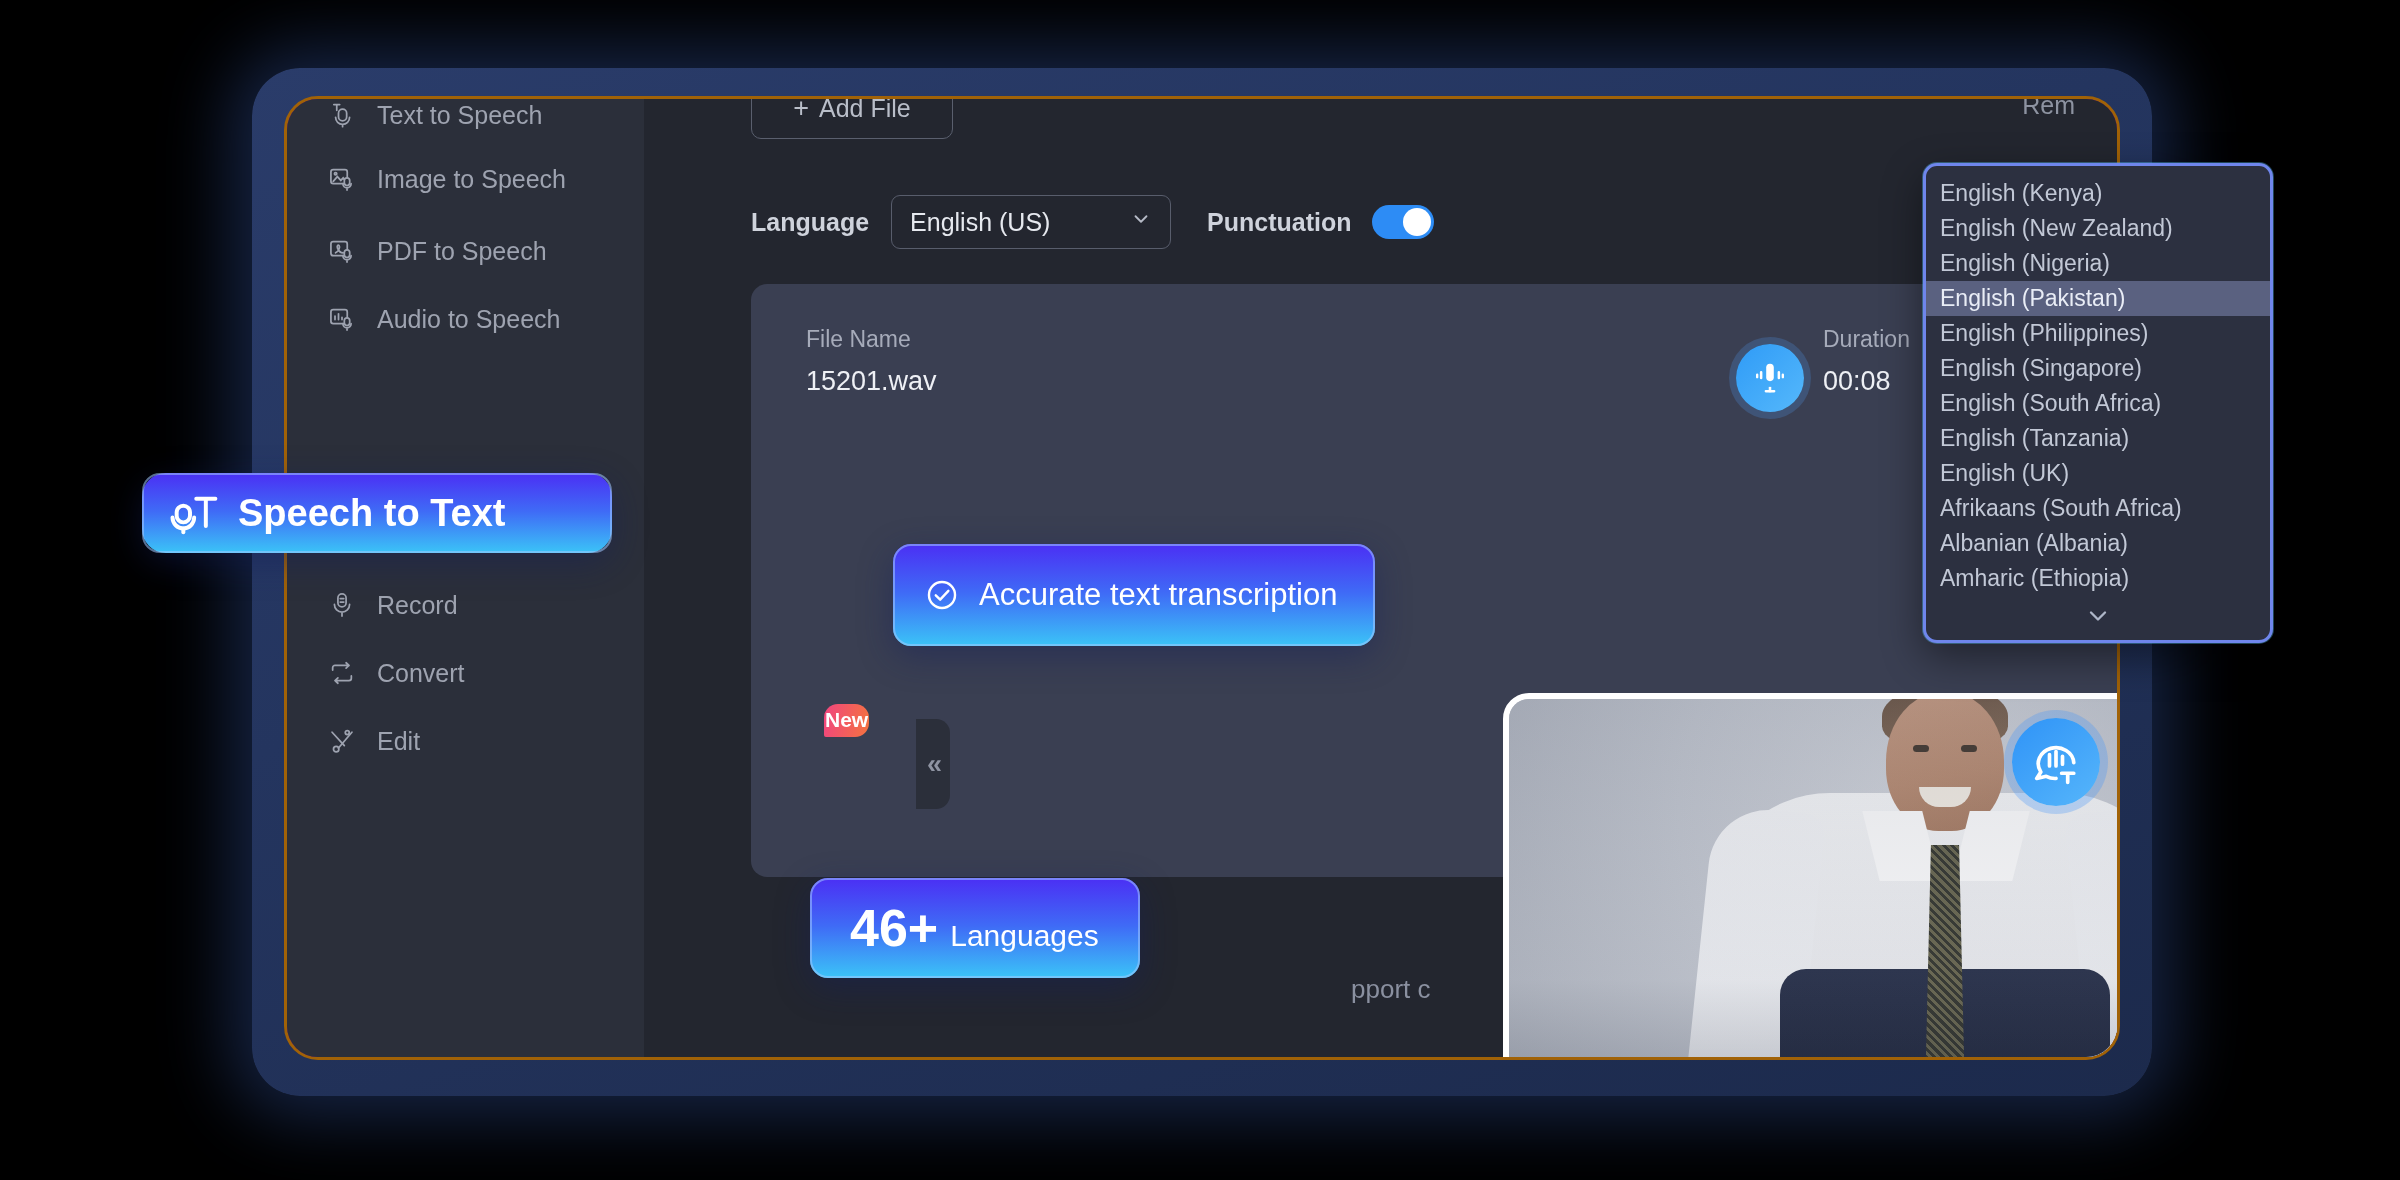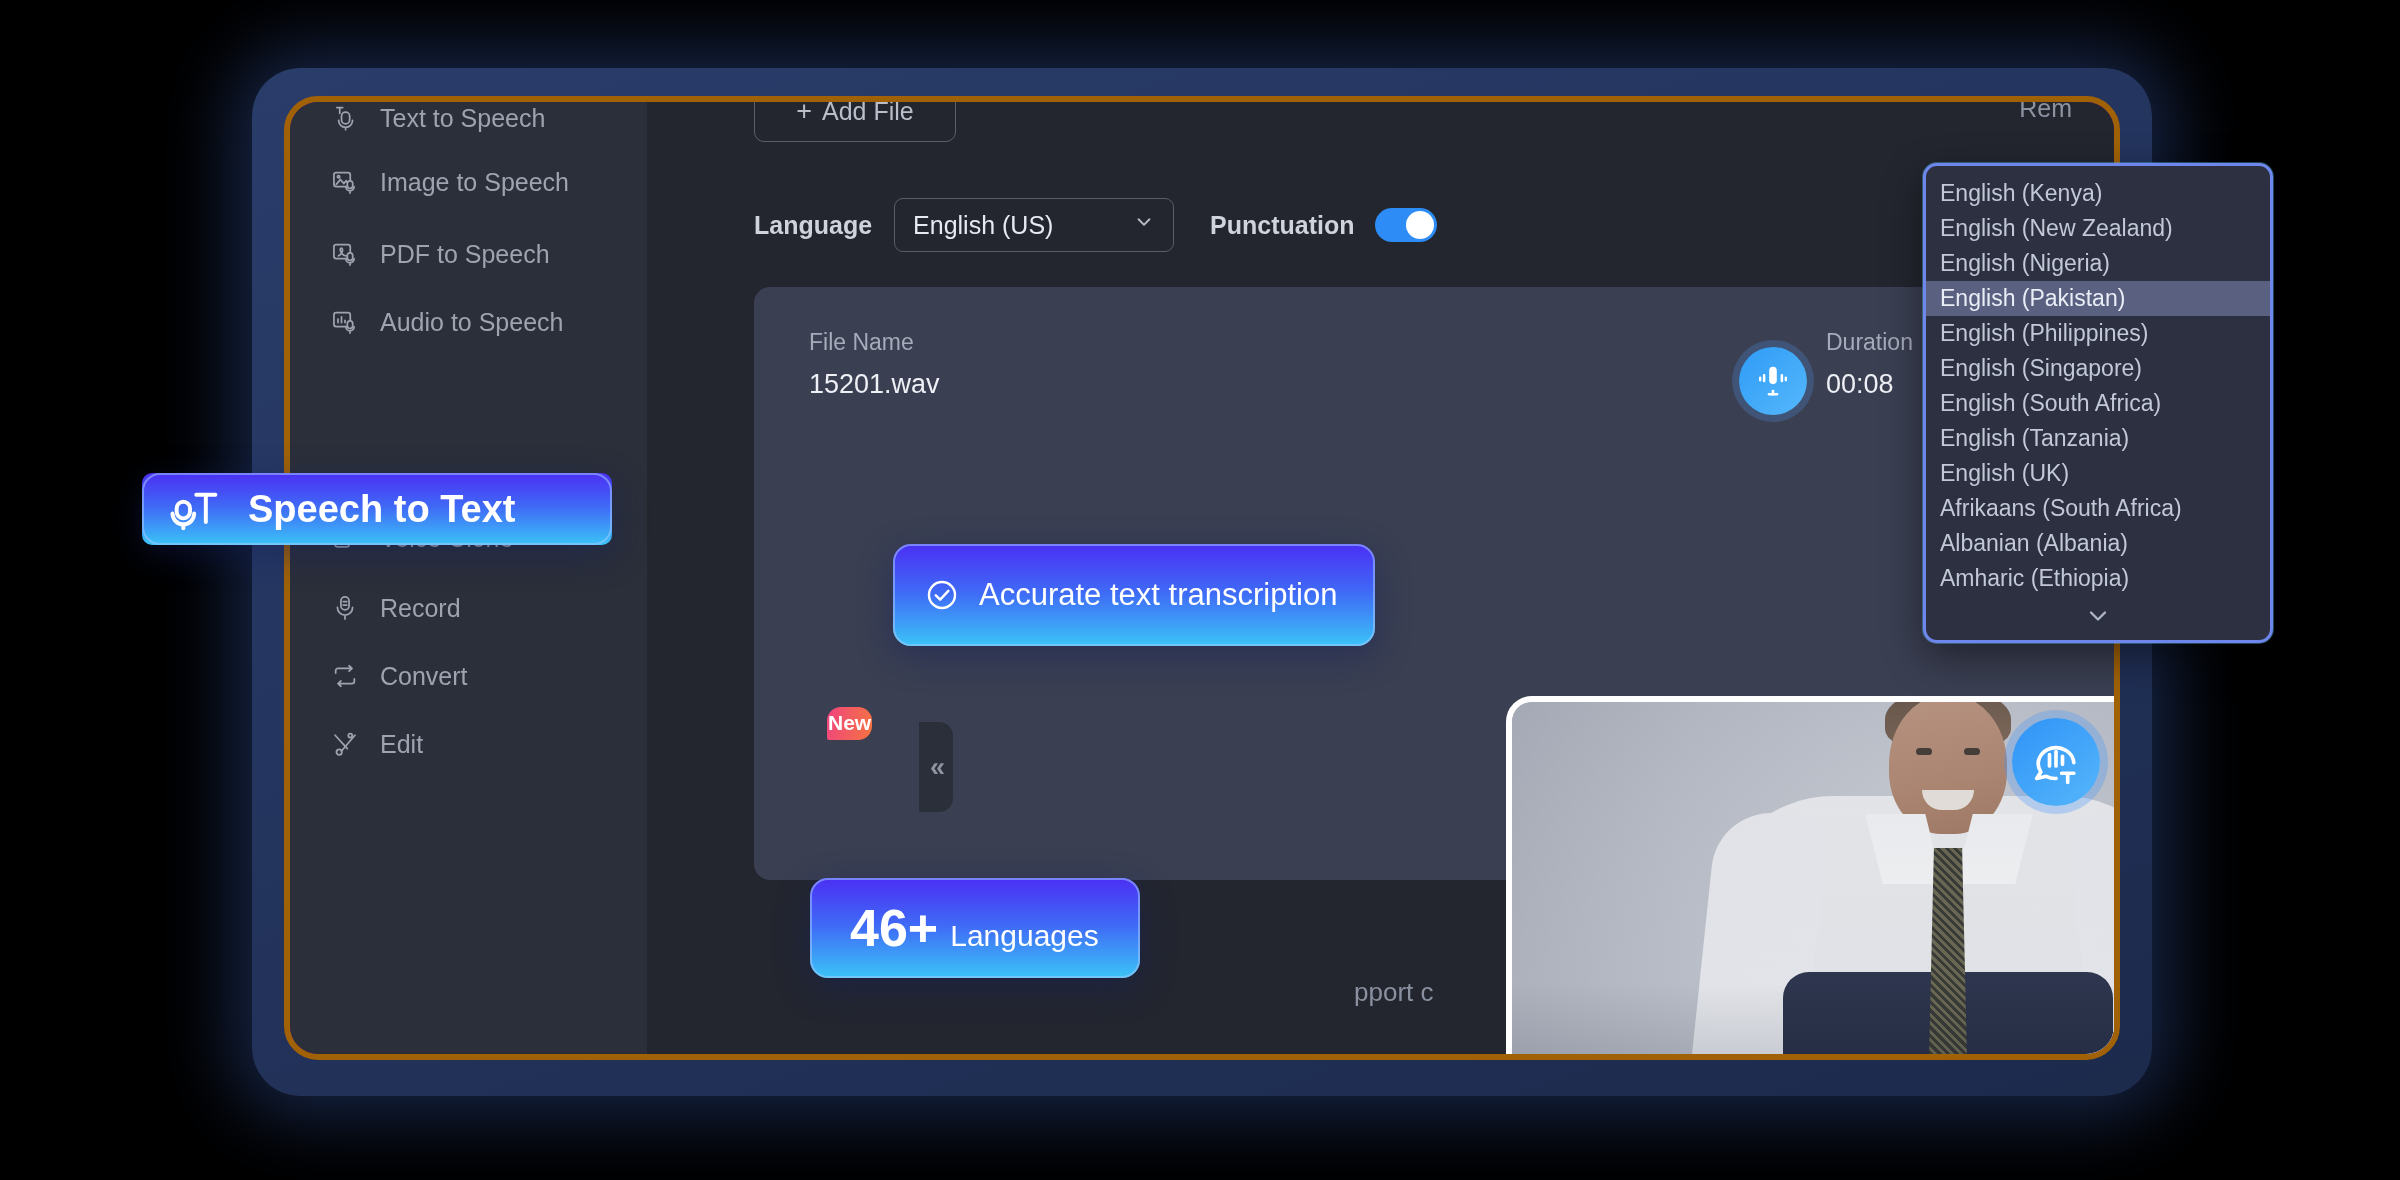--- a/index.html
+++ b/index.html
@@ -20,21 +20,21 @@
     background: linear-gradient(160deg,#253câ6a 0%,#24355f 35%,#1e2c50 100%);
     background: linear-gradient(160deg,#2a3c6a 0%,#24355f 40%,#1c2a4c 100%);
     box-shadow: 0 0 70px 22px rgba(26,42,80,0.85);
   }
   .app-window {
     position: absolute;
     left: 284px; top: 96px;
     width: 1836px; height: 964px;
     border-radius: 34px;
     background: #701a75;
-    border: 6px solid #a16207;
+    border: 3px solid #a16207;
     overflow: hidden;
   }
 
   
   .sidebar {
     position: absolute; left:0; top:0;
     width: 357px; height: 100%;
     background: #2b2f3a;
   }
   .nav-item {
@@ -227,23 +227,23 @@
     box-shadow: 0 10px 34px rgba(20,30,90,0.45);
     z-index: 30;
   }
   .pill::after {
     content:""; position:absolute; inset:0; border-radius:16px;
     border:2px solid rgba(160,200,255,0.55); pointer-events:none;
   }
 
   #speech-pill {
     left: 142px; top: 473px;
-    width: 470px; height: 72px;
-    padding: 0 28px; gap: 28px;
-    border-radius: 10px;
+    width: 470px; height: 80px;
+    padding: 0 28px; gap: 18px;
+    border-radius: 24px;
   }
   #speech-pill::after { border-radius:18px; }
   #speech-pill .pill-title { font-size: 38px; font-weight: 700; }
   #speech-pill .pill-ico svg { width:50px; height:50px; display:block; }
 
   #accurate-pill {
     left: 893px; top: 544px;
     width: 482px; height: 102px;
     padding: 0 32px; gap: 20px;
     border-radius: 18px;

